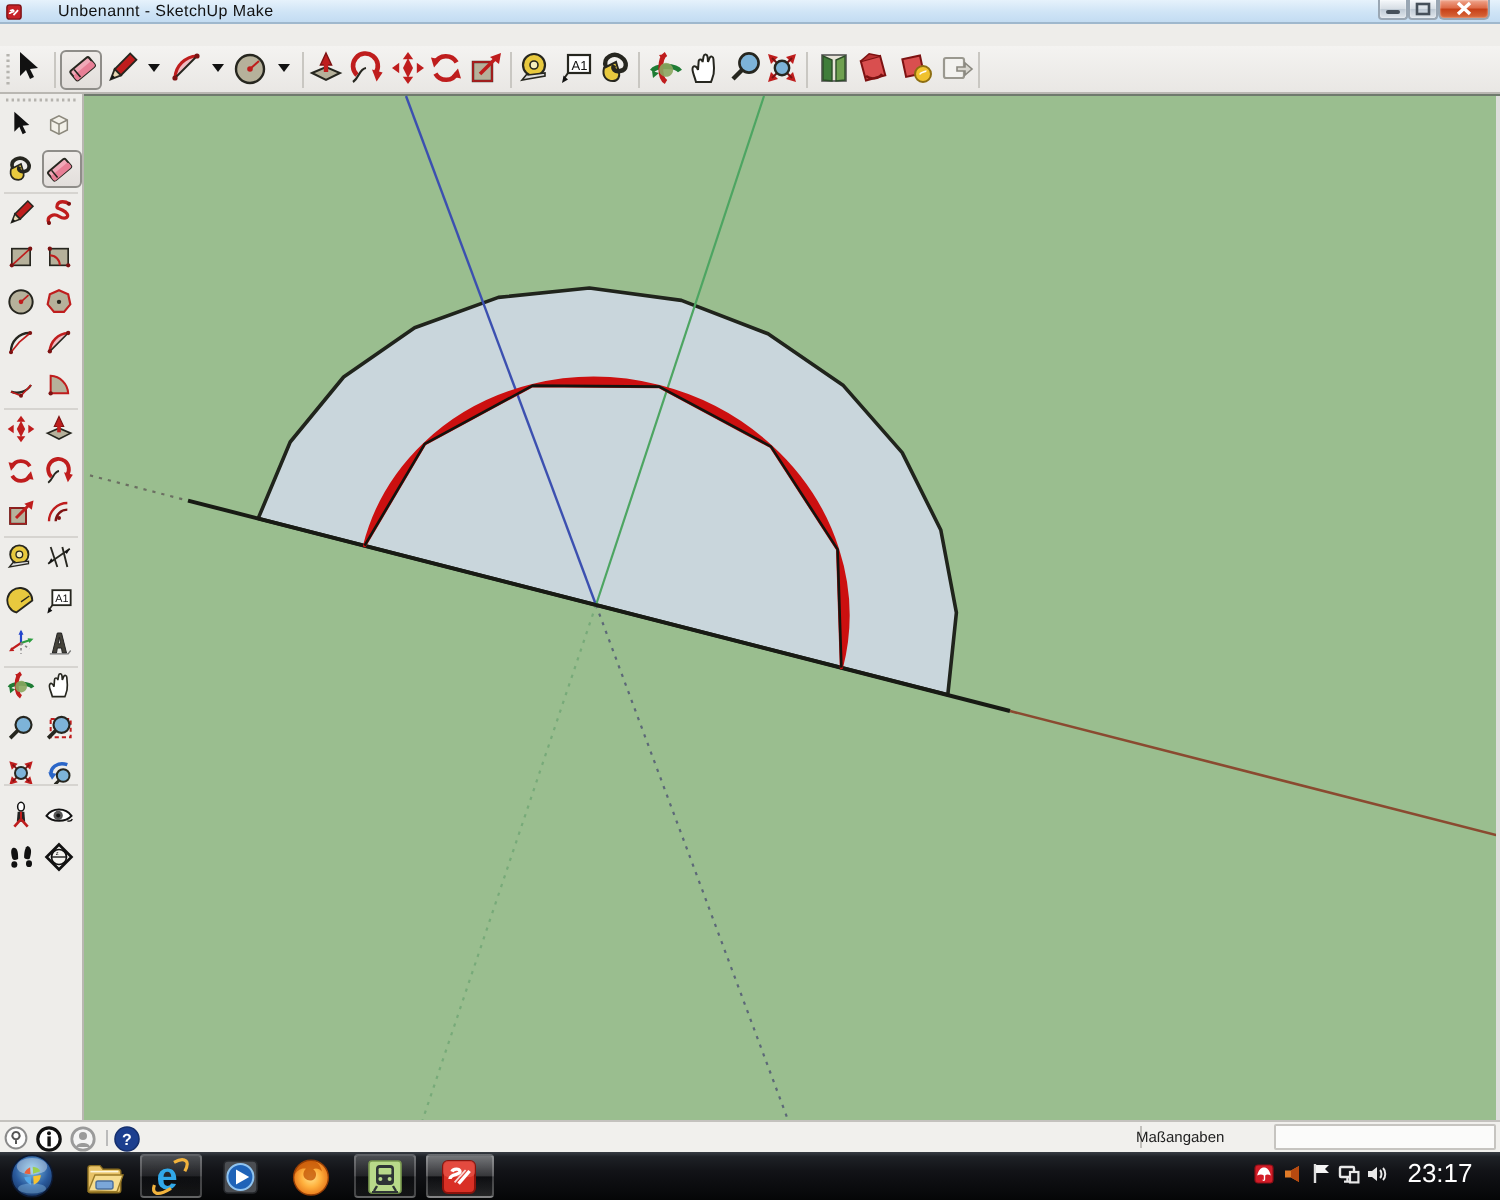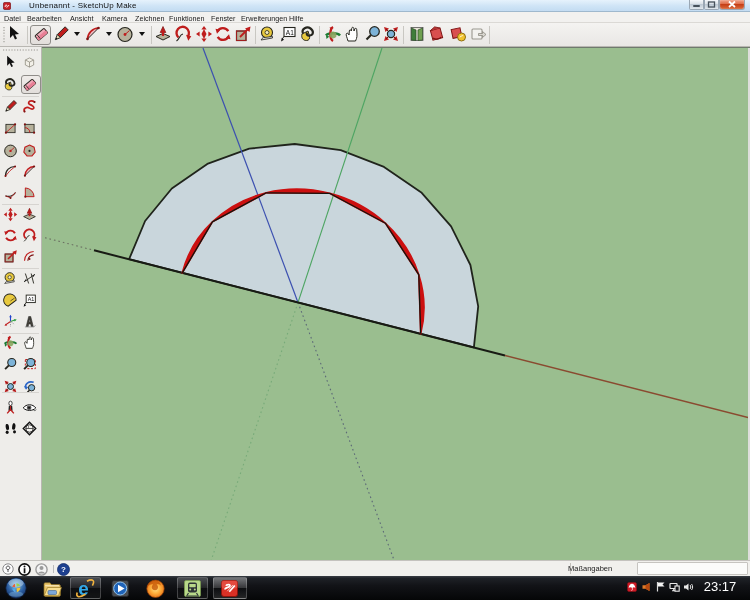--- a/index.html
+++ b/index.html
@@ -45,31 +45,20 @@
         <svg width="13" height="9" viewBox="0 0 13 9">
           <rect x="3.5" y="2" width="6" height="5" fill="none" stroke="#46505a" stroke-width="1.3"></rect>
         </svg>
       </div>
     <div class="abs wbtn" id="bclose">
         <svg width="24" height="9" viewBox="0 0 24 9">
           <path d="M9 1.5 L15 7 M15 1.5 L9 7" stroke="#fff" stroke-width="1.7"></path>
         </svg>
       </div>
   </div>
-  <div class="abs" id="menu">
-    <span style="left:4px">Datei</span>
-      <span style="left:27px">Bearbeiten</span>
-      <span style="left:70px">Ansicht</span>
-      <span style="left:102px">Kamera</span>
-      <span style="left:135px">Zeichnen</span>
-      <span style="left:169px">Funktionen</span>
-      <span style="left:211px">Fenster</span>
-      <span style="left:241px">Erweiterungen</span>
-      <span style="left:289px">Hilfe</span>
-  </div>
   <div class="abs" id="tb">
 <svg class="abs" style="left:2px;top:3px" width="4" height="18" viewBox="0 0 4 18">
         <line x1="2" y1="1" x2="2" y2="17" stroke="#b5b3ae" stroke-width="1.6" stroke-dasharray="1.2 1.6"></line>
       </svg>
 <div class="sep" style="left:27px"></div>
 <svg class="abs" style="left:5px;top:2px" width="18" height="18" viewBox="0 0 18 18">
         <path d="M5 1 L5 13 L8 10 L10 14.5 L12 13.5 L10 9.5 L14 9 Z" fill="#111"></path>
       </svg>
 <div class="abs" style="left:30px;top:2px;width:21px;height:20px;border:1.5px solid #8f8d89;border-radius:3px;background:linear-gradient(#efece9,#e2dedb);"></div>
 <svg class="abs" style="left:32px;top:2px" width="18" height="18" viewBox="0 0 18 18">

